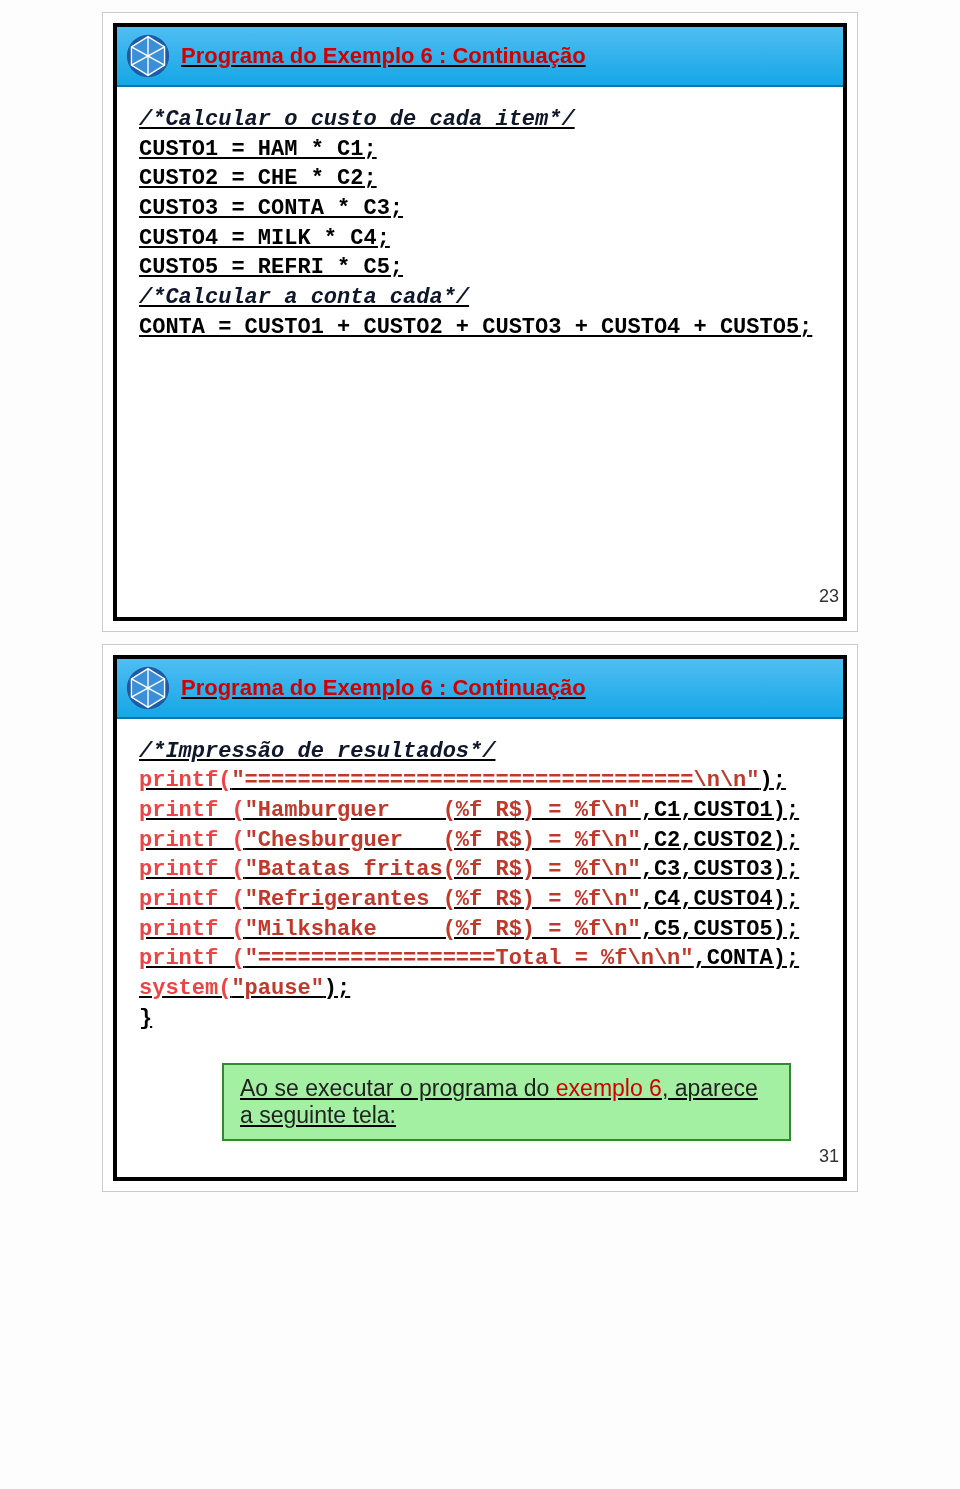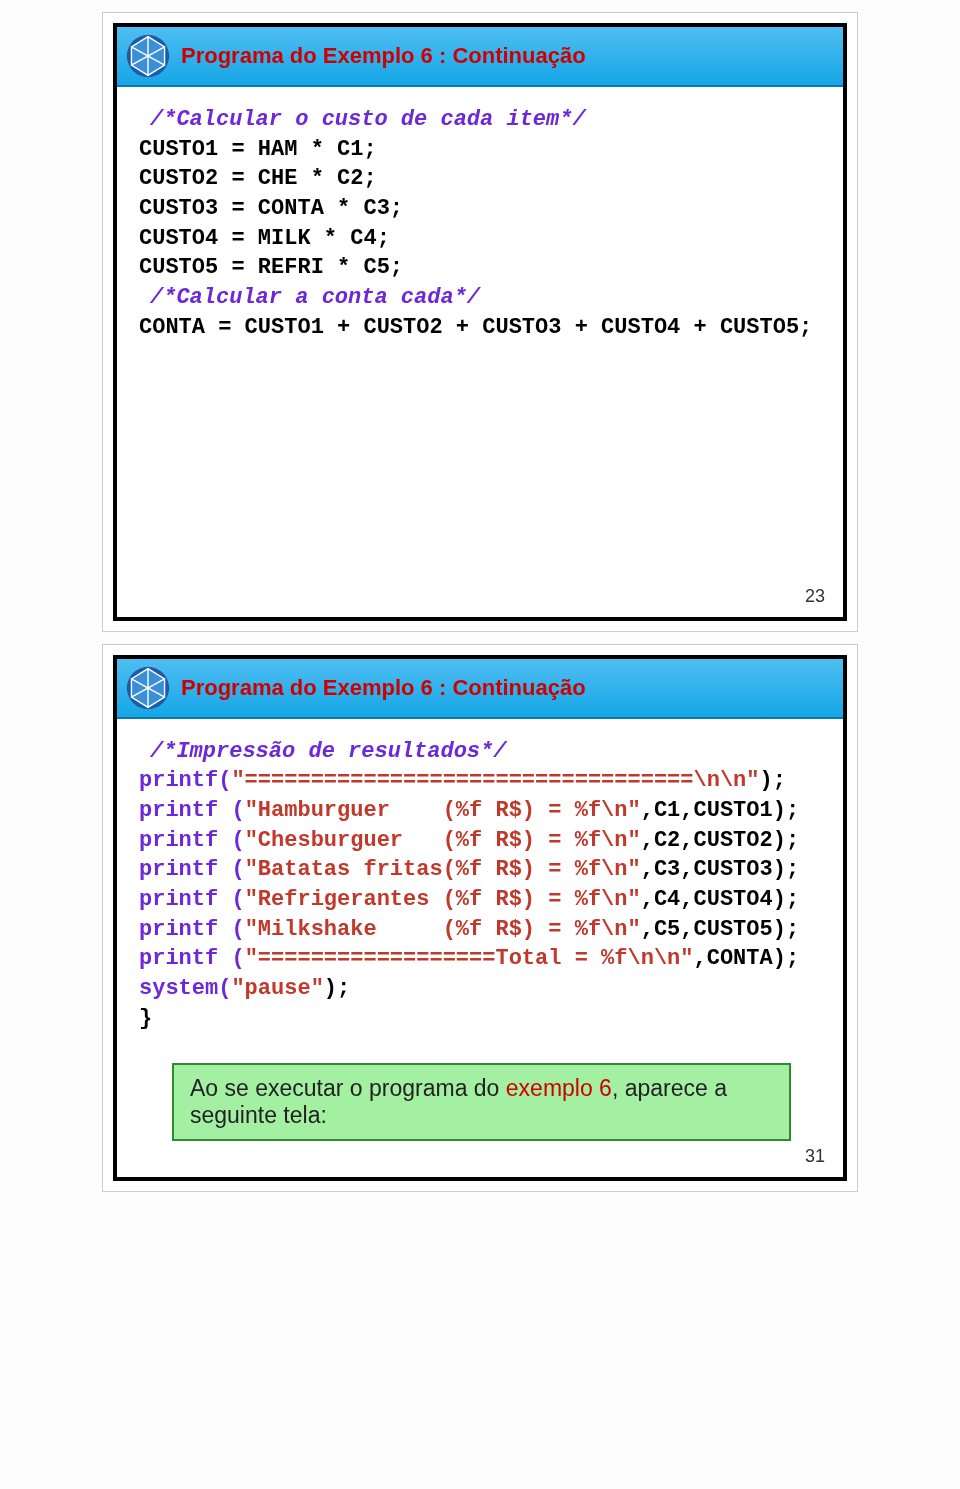--- a/index.html
+++ b/index.html
@@ -1,29 +1,29 @@
 <!DOCTYPE html>
 <html><head>
 <meta charset="utf-8">
 <style>
   html,body { margin:0; padding:0; background:#fdfdfd; font-family:Arial,Helvetica,sans-serif; }
-  .page { width:772px; margin:0 auto; }
+  .page { width:772px; margin:0 auto;text-decoration:underline; }
   .slide-wrap { border:1px solid #ccc; margin:12px 8px; padding:10px; background:#fff; }
   .slide { border:4px solid #000; background:#fff; position:relative; }
   .titlebar { background:linear-gradient(#4fbef2,#15a6e6); border-bottom:2px solid #0a78a8; display:flex; align-items:center; padding:6px 8px; }
   .logo { width:46px; height:46px; margin-right:10px; display:flex; align-items:center; justify-content:center; }
   .logo svg { width:46px; height:46px; }
   .title { color:#d10000; font-weight:bold; font-size:22px; }
   .body { padding:18px 22px 14px 22px; }
   .code { font-family:"Courier New",Courier,monospace; font-weight:bold; font-size:22px; line-height:1.35; white-space:pre; }
-  .comment { color:#6d28d9; font-style:italic;margin-left:11px; }
-  .kw { color:#6d28d9; }
+  .comment { color:#0f172a; font-style:italic; }
+  .kw { color:#ef4444; }
   .str { color:#c0392b; }
-  .pagenum { position:absolute; bottom:10px; right:18px; font-size:18px; color:#333; font-family:Arial,sans-serif; }
-  .note { background:#a3f0a3; border:2px solid #2e8b2e; margin:30px 30px 10px 33px; padding:10px 16px; font-size:23px; color:#222; }
+  .pagenum { position:absolute; bottom:10px; right:4px; font-size:18px; color:#333; font-family:Arial,sans-serif; }
+  .note { background:#a3f0a3; border:2px solid #2e8b2e; margin:30px 30px 10px 83px; padding:10px 16px; font-size:23px; color:#222; }
   .note .hl { color:#d10000; }
   .spacer23 { height:260px; }
 </style>
 </head>
 <body>
 
 <div class="page">
 
   <div class="slide-wrap">
     <div class="slide">

